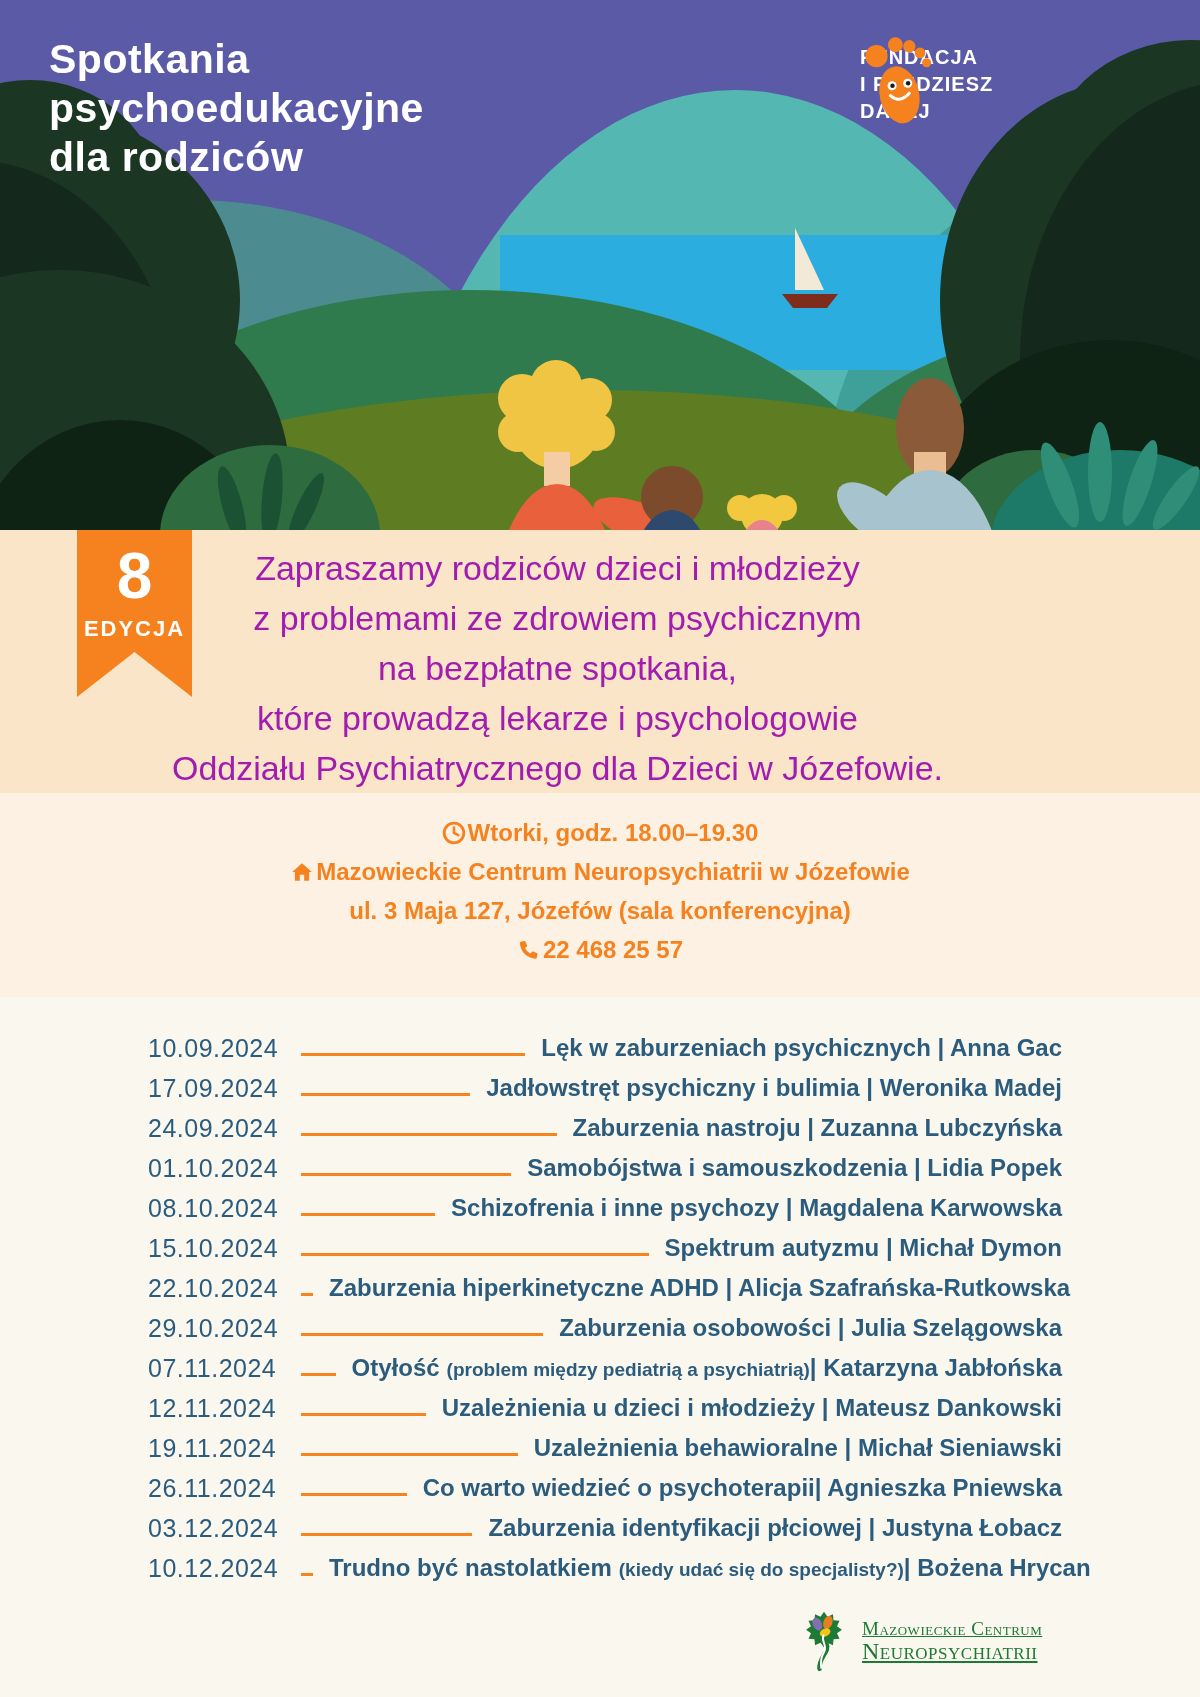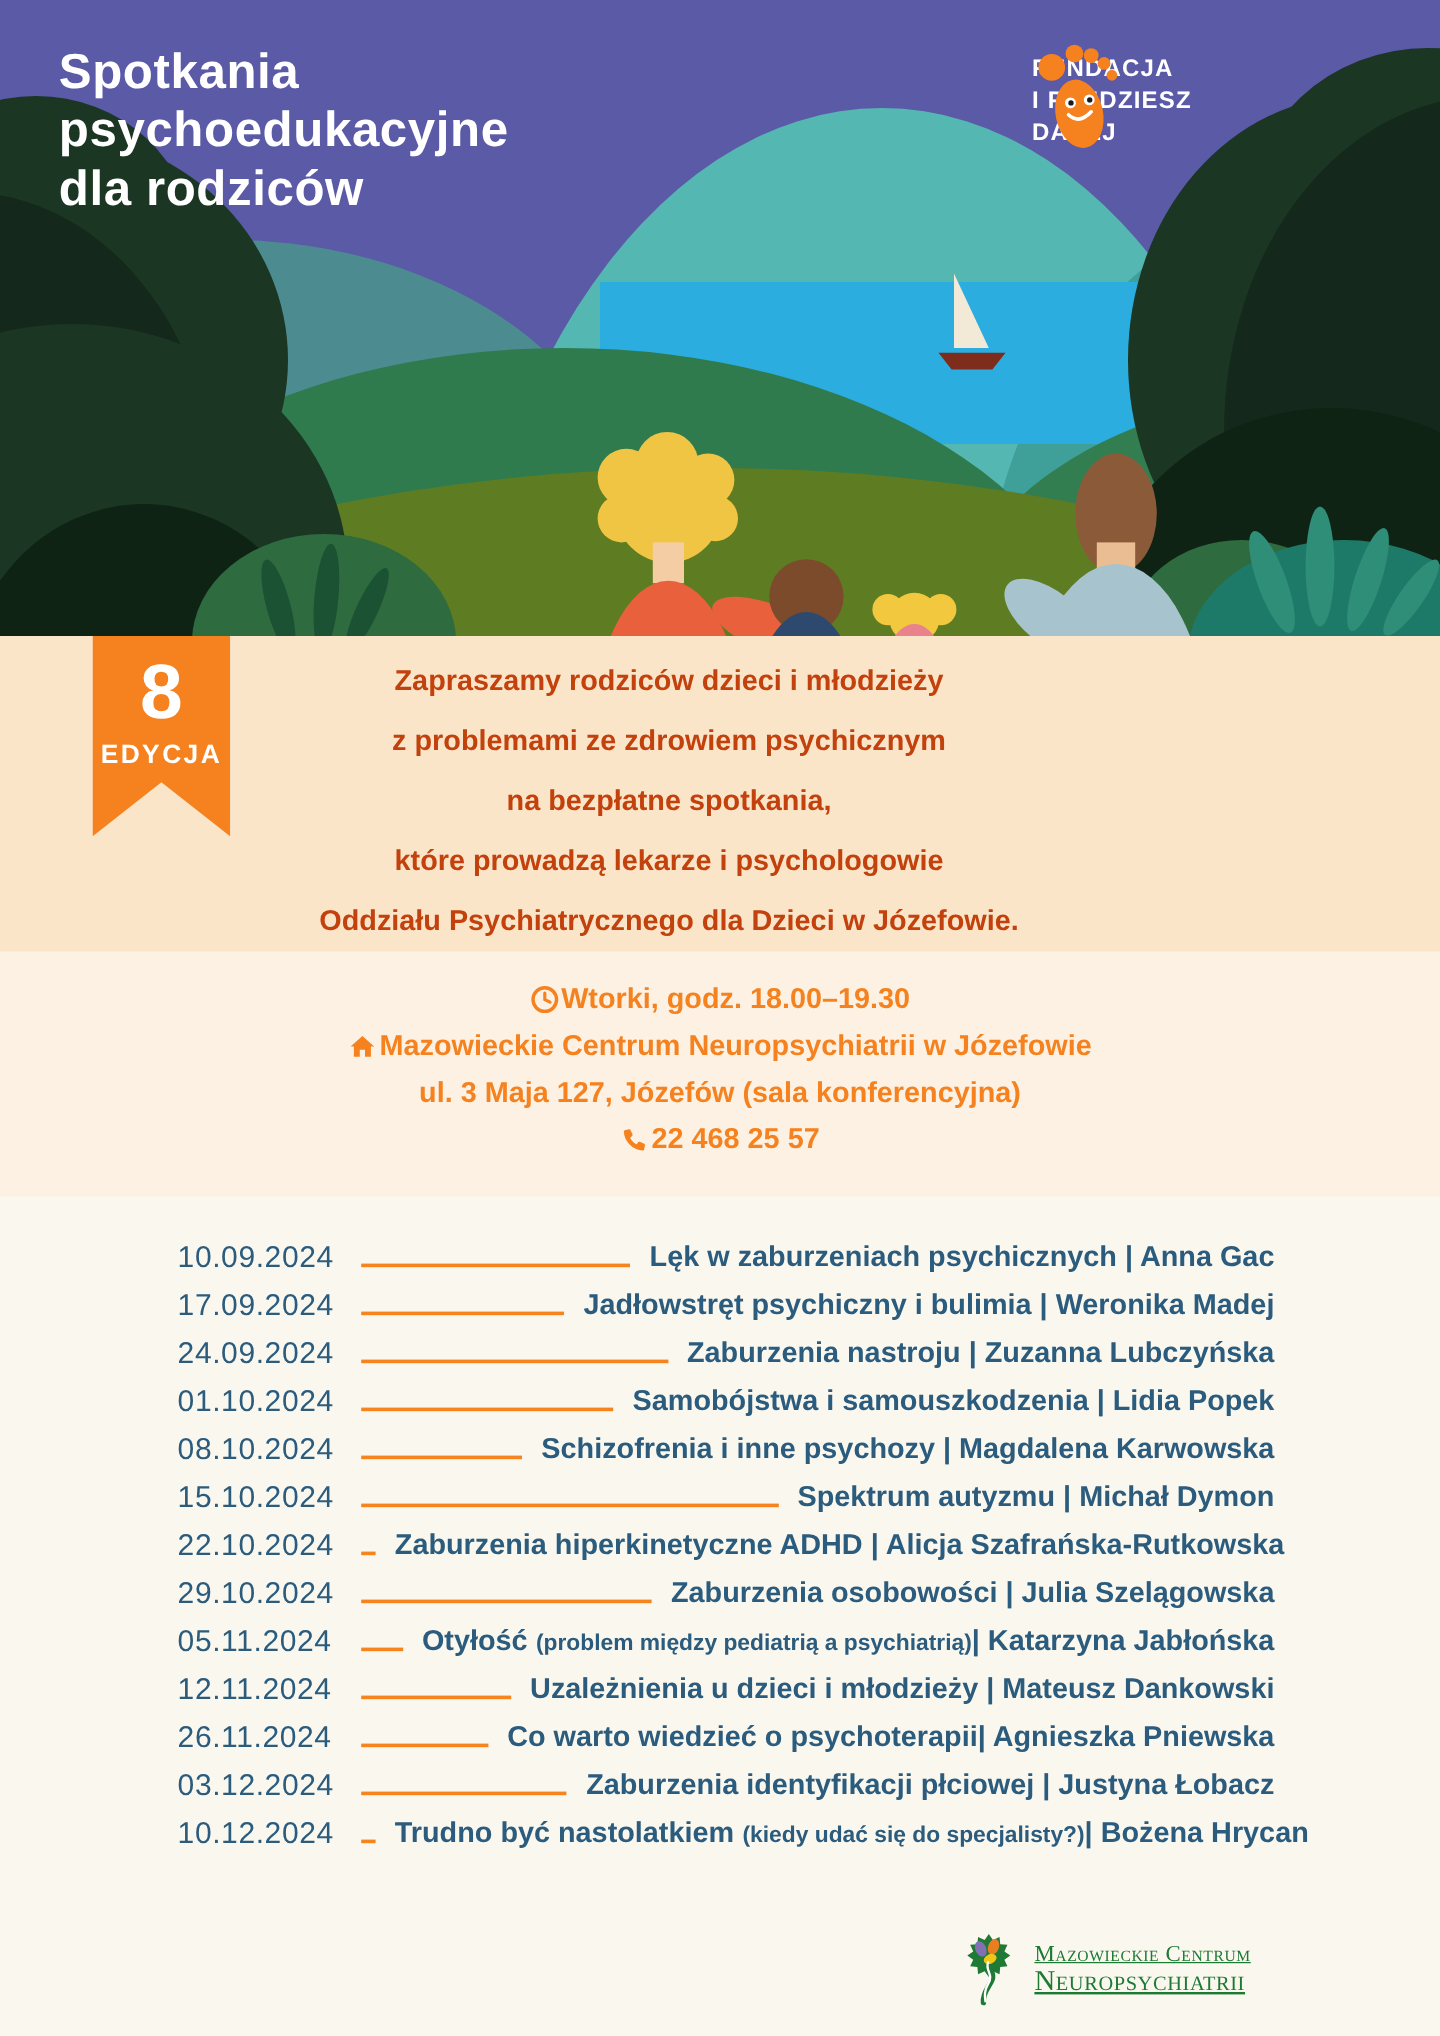--- a/index.html
+++ b/index.html
@@ -13,22 +13,22 @@
   .fund-logo{position:absolute;left:860px;top:30px;display:flex;align-items:flex-start;gap:16px;}
   .fund-logo .foot{width:74px;height:100px;}
   .fund-text{color:#FFFFFF;font-weight:bold;font-size:20px;line-height:27px;letter-spacing:1px;margin-top:14px;}
 
   
   .invite-band{position:absolute;top:530px;left:0;width:1200px;height:263px;background:#FAE5C9;}
   .ribbon{position:absolute;left:77px;top:0;width:115px;height:167px;background:#F5821F;
           clip-path:polygon(0 0,100% 0,100% 100%,50% 73%,0 100%);text-align:center;color:#fff;}
   .ribbon .num{font-size:64px;font-weight:bold;line-height:64px;margin-top:14px;}
   .ribbon .ed{font-size:22px;font-weight:bold;letter-spacing:2px;margin-top:8px;}
-  .invite-text{position:absolute;left:0;right:85px;top:13px;text-align:center;color:#c2410c;
-               font-size:24px;font-weight:bold;line-height:50px;}
+  .invite-text{position:absolute;left:0;right:85px;top:13px;text-align:center;color:#a21caf;
+               font-size:34px;font-weight:normal;line-height:50px;}
 
   
   .contact-band{position:absolute;top:793px;left:0;width:1200px;height:204px;background:#FCF1E2;
                 display:flex;flex-direction:column;align-items:center;padding-top:26px;box-sizing:border-box;}
   .contact-line{display:flex;align-items:center;justify-content:center;gap:2px;height:28px;margin-bottom:11px;
                 color:#F5821F;font-size:24px;font-weight:bold;width:1115px;}
   .contact-line .cicon{width:24px;height:24px;flex:none;}
 
   
   .schedule{position:absolute;top:997px;left:148px;width:914px;padding-top:31px;}
@@ -242,31 +242,36 @@
       <span class="sentry"><span class="stopic">Zaburzenia hiperkinetyczne ADHD</span><span class="ssep"> | </span><span class="spresenter">Alicja Szafrańska-Rutkowska</span></span>
     </div>
 
     <div class="srow">
       <span class="sdate">29.10.2024</span>
       <span class="sline"></span>
       <span class="sentry"><span class="stopic">Zaburzenia osobowości</span><span class="ssep"> | </span><span class="spresenter">Julia Szelągowska</span></span>
     </div>
 
     <div class="srow">
-      <span class="sdate">05.11.2024</span>
+      <span class="sdate">07.11.2024</span>
       <span class="sline"></span>
       <span class="sentry"><span class="stopic">Otyłość</span><span class="snote">(problem między pediatrią a psychiatrią)</span><span class="ssep">| </span><span class="spresenter">Katarzyna Jabłońska</span></span>
     </div>
 
     <div class="srow">
       <span class="sdate">12.11.2024</span>
       <span class="sline"></span>
       <span class="sentry"><span class="stopic">Uzależnienia u dzieci i młodzieży</span><span class="ssep"> | </span><span class="spresenter">Mateusz Dankowski</span></span>
     </div>
 
+    <div class="srow">
+      <span class="sdate">19.11.2024</span>
+      <span class="sline"></span>
+      <span class="sentry"><span class="stopic">Uzależnienia behawioralne</span><span class="ssep"> | </span><span class="spresenter">Michał Sieniawski</span></span>
+    </div>
 
     <div class="srow">
       <span class="sdate">26.11.2024</span>
       <span class="sline"></span>
       <span class="sentry"><span class="stopic">Co warto wiedzieć o psychoterapii</span><span class="ssep">| </span><span class="spresenter">Agnieszka Pniewska</span></span>
     </div>
 
     <div class="srow">
       <span class="sdate">03.12.2024</span>
       <span class="sline"></span>

